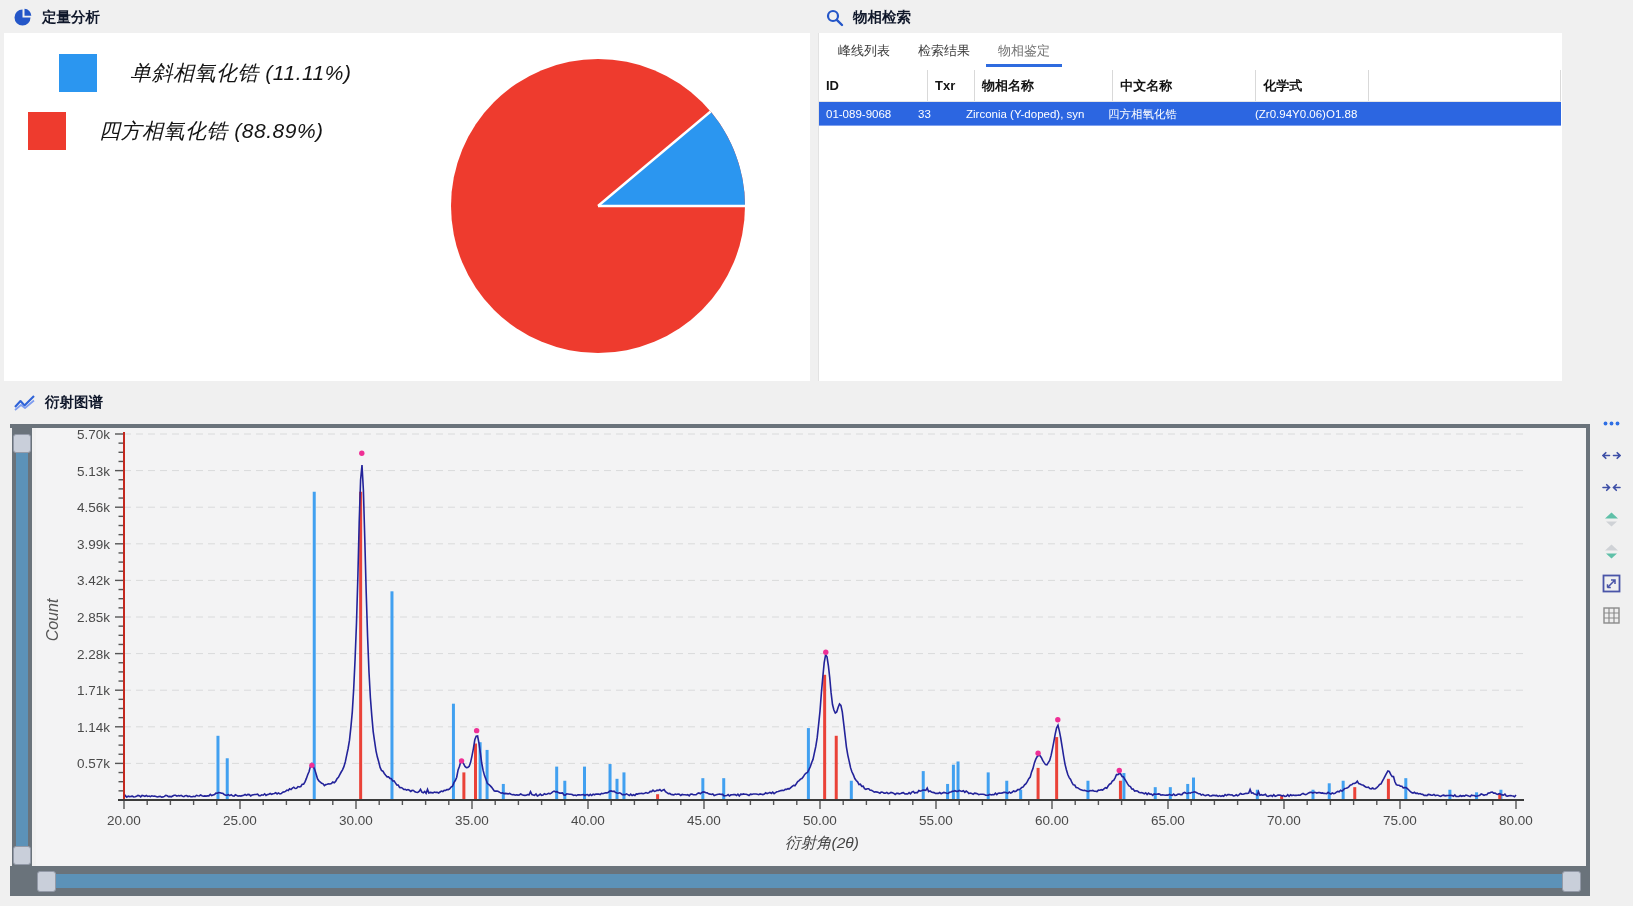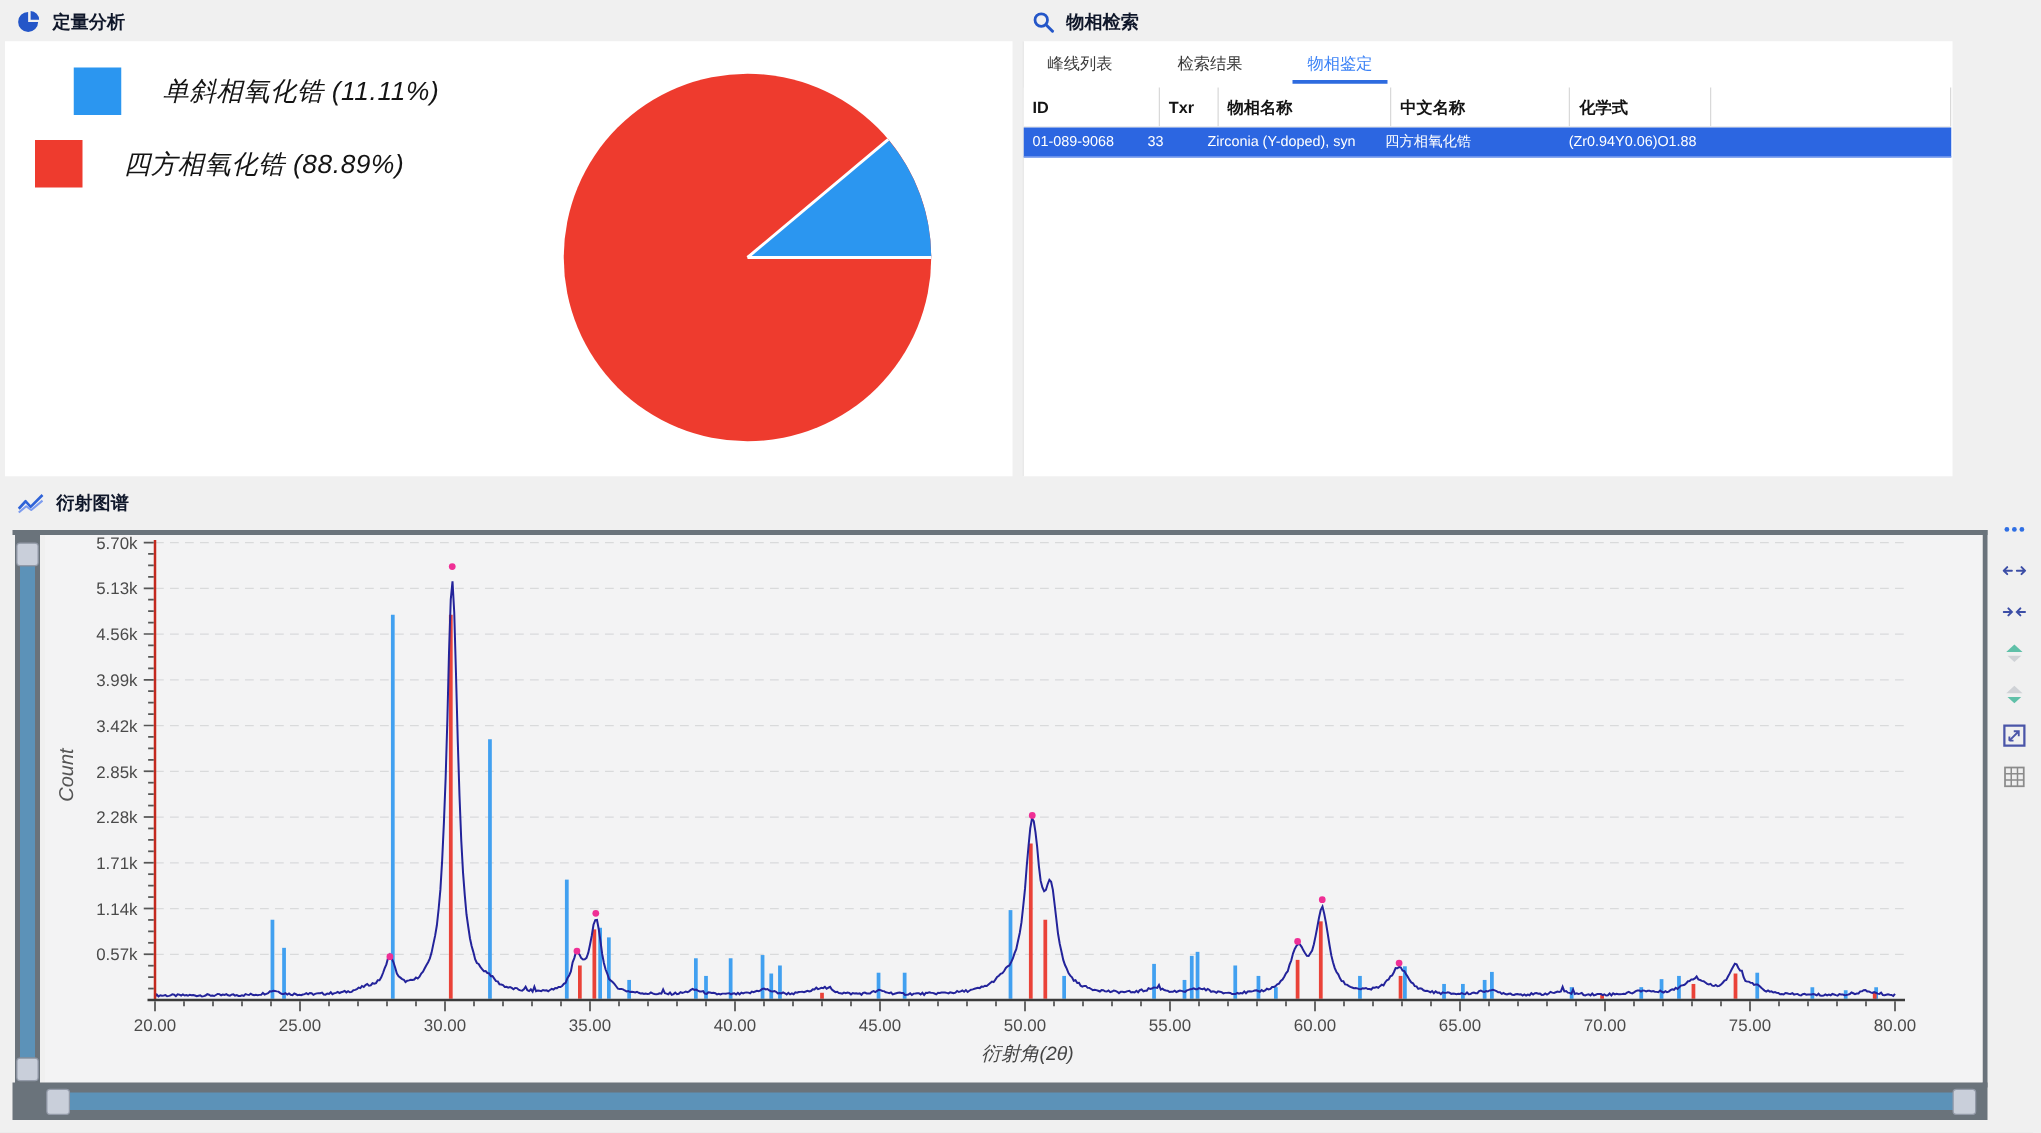--- a/index.html
+++ b/index.html
@@ -12,24 +12,24 @@
 
   
   #quant-white { left:4px; top:33px; width:806px; height:348px; }
   .legend-row { position:absolute; left:24px; display:flex; align-items:center; }
   .legend-swatch { width:38px; height:38px; margin-right:33px; }
   .legend-label { font-size:21px; font-style:italic; color:#141414; letter-spacing:0.5px; }
   #pie-svg { position:absolute; left:434px; top:13px; }
 
   
   #phase-white { left:818px; top:33px; width:744px; height:348px; border-left:1px solid #e2e2e2; }
-  #tabs { position:absolute; left:0; top:4px; height:32px; padding-left:7px; display:flex;gap:24px; }
+  #tabs { position:absolute; left:0; top:4px; height:32px; padding-left:7px; display:flex; }
   .tab { padding:0 12px; margin-right:4px; height:30px; line-height:28px; font-size:13px;
          color:#3c3c3c; cursor:default; }
-  .tab.active { color:#3b82f6; border-bottom:3px solid #2e6bdf; }
+  .tab.active { color:#737373; border-bottom:3px solid #2e6bdf; }
   #phase-table { position:absolute; left:0; top:37px; width:742px; }
   .tr { display:flex; width:742px; }
   .tr.head { height:32px; line-height:31px; font-weight:bold; font-size:13px; color:#141414;
              border-bottom:1px solid #e6e6e6; background:#fff; }
   .tr.head .td { border-right:1px solid #d9d9d9; }
   .tr.data { height:24px; line-height:24px; font-size:11.5px; color:#ffffff;
              background:#2c66e1; border-bottom:1px solid #7fa0ee; }
   .td { padding-left:7px; overflow:hidden; white-space:nowrap; }
 
   

